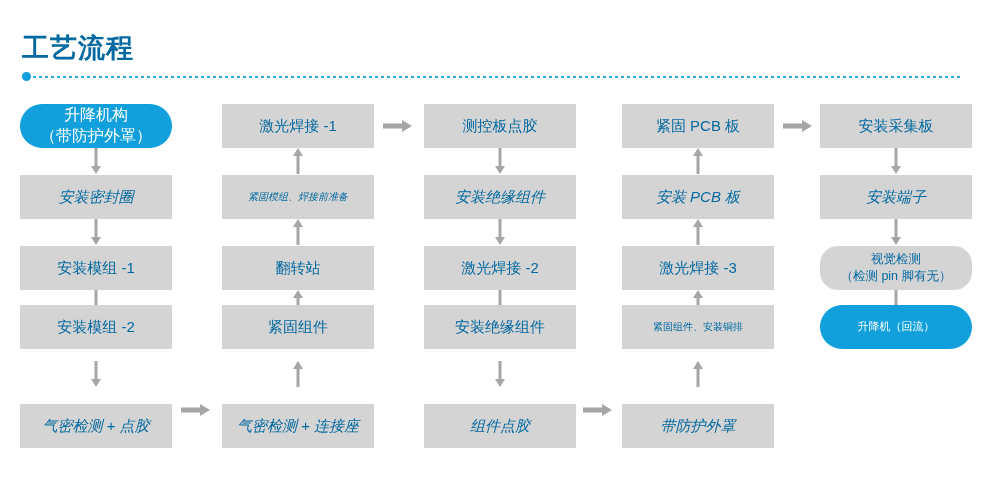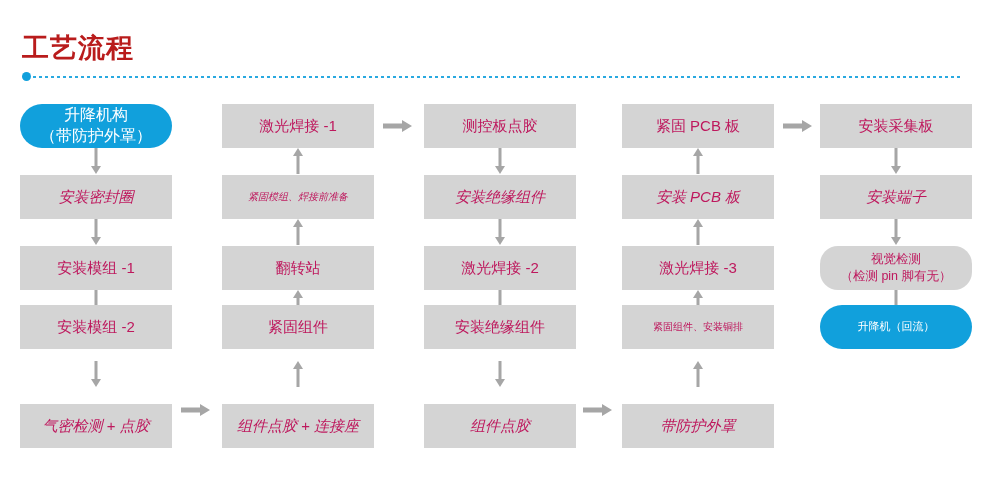--- a/index.html
+++ b/index.html
@@ -8,21 +8,21 @@
     background: #ffffff;
     font-family: "Liberation Sans", "DejaVu Sans", sans-serif;
     overflow: hidden;
     position: relative;
   }
   .page-title {
     position: absolute;
     left: 22px; top: 30px;
     font-size: 27px;
     font-weight: bold;
-    color: #b91c1c;
+    color: #0369a1;
     letter-spacing: 1px;
   }
   .divider {
     position: absolute;
     left: 22px; top: 72px;
     width: 940px; height: 9px;
     display: flex; align-items: center;
   }
   .divider-dot {
     width: 9px; height: 9px;
@@ -59,21 +59,21 @@
   .r5 { top: 308px; font-style: italic; }
 
   .node {
     width: 152px;
     height: 44px;
     display: flex;
     align-items: center;
     justify-content: center;
     text-align: center;
     font-size: 15px;
-    color: #be185d;
+    color: #0369a1;
     line-height: 1.25;
     background: #d4d4d4;
     white-space: pre-line;
     padding: 0 4px;
   }
   .node.small { font-size: 10px; }
   .node.two-line { font-size: 12.5px; line-height: 1.35; border-radius: 18px; }
   .node.blue {
     background: #11a0dc;
     color: #ffffff;
@@ -184,21 +184,21 @@
     </div>
     <div class="row r4">
       <div class="node">紧固组件</div>
     </div>
     <div class="v-arrow va-4">
       <svg width="12" height="27" viewBox="0 0 12 27">
           <path d="M4.5 26 H7.5 V8 H11 L6 0 L1 8 H4.5 Z" fill="#a6a6a6"></path>
         </svg>
     </div>
     <div class="row r5">
-      <div class="node">组件点胶 + 连接座</div>
+      <div class="node">气密检测 + 连接座</div>
     </div>
   </div>
 
   <div class="col col-3">
     <div class="row r1">
       <div class="node">测控板点胶</div>
     </div>
     <div class="v-arrow va-1">
       <svg width="12" height="27" viewBox="0 0 12 27">
           <path d="M4.5 0 H7.5 V18 H11 L6 26 L1 18 H4.5 Z" fill="#a6a6a6"></path>

